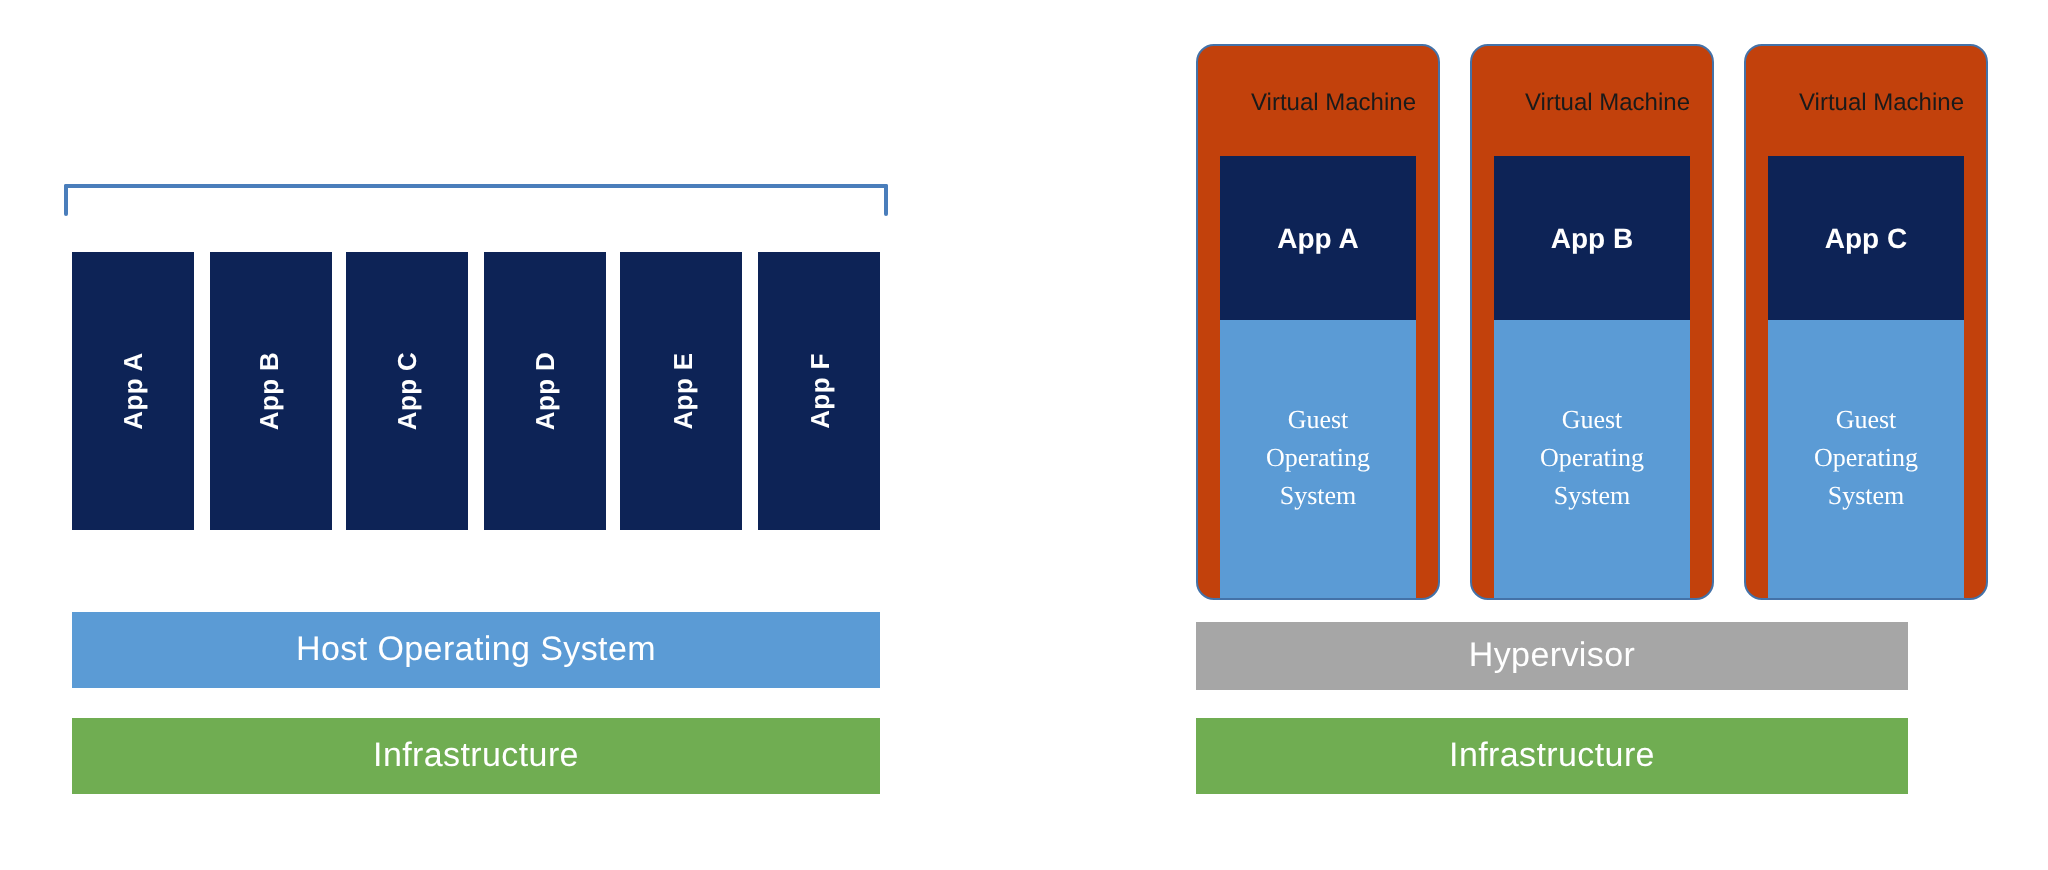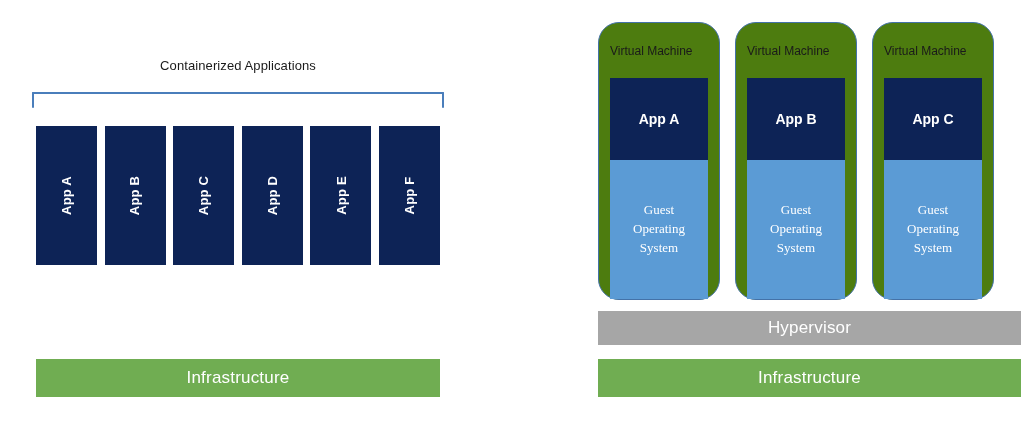--- a/index.html
+++ b/index.html
@@ -56,55 +56,54 @@
   .layer-infra-l  { top: 359px; height: 38px; background: #70ad52; font-size: 17px; }
 
   
   .vm-row {
     position: absolute; left: 598px; top: 22px;
     width: 396px; height: 278px;
     display: flex; justify-content: space-between;
   }
   .vm-card {
     width: 122px; height: 278px;
-    border: 1px solid #4472a8; border-radius: 21px;
-    background: #4d7c0f;
-    display: flex; flex-direction: column; align-items: flex-start;
+    border: 1px solid #4472a8; border-radius: 9px;
+    background: #c2410c;
+    display: flex; flex-direction: column; align-items: flex-end;
     padding: 0 11px;
   }
   .vm-card .vm-title {
     height: 55px; display: flex; align-items: center; justify-content: center;
     font-size: 12px; color: #1a1a1a; white-space: nowrap;
   }
   .vm-card .vm-app {
     width: 100%; height: 82px; background: #0d2356;
     display: flex; align-items: center; justify-content: center;
     color: #ffffff; font-size: 14px; font-weight: bold;
   }
   .vm-card .vm-guest {
     width: 100%; flex: 1; background: #5b9bd5;
     display: flex; align-items: center; justify-content: center;
     text-align: center; color: #ffffff; font-size: 13px; line-height: 1.45;
   }
   .vm-card .vm-guest span { display: block; font-family: Liberation Serif, serif; }
 
   .layer-r {
-    position: absolute; left: 598px; width: 423px;
+    position: absolute; left: 598px; width: 356px;
     display: flex; align-items: center; justify-content: center;
     color: #ffffff; font-size: 17px; letter-spacing: .2px;
   }
   .layer-hyper   { top: 311px; height: 34px; background: #a6a6a6; }
   .layer-infra-r { top: 359px; height: 38px; background: #70ad52; }
 </style>
 </head>
 <body>
 
 <div class="canvas">
 
-  <div class="left-title">Containerized Applications</div>
 
   <div class="bracket">
     <div class="bar"></div>
     <div class="tick l"></div>
     <div class="tick r"></div>
   </div>
 
   <div class="apps-row">
     <div class="app-box">
       <span class="vlabel">App A</span>
@@ -120,20 +119,21 @@
     </div>
     <div class="app-box">
       <span class="vlabel">App E</span>
     </div>
     <div class="app-box">
       <span class="vlabel">App F</span>
     </div>
   </div>
 
 
+  <div class="layer layer-hostos">Host Operating System</div>
 
   <div class="layer layer-infra-l">Infrastructure</div>
 
   <div class="vm-row">
 
     <div class="vm-card">
       <div class="vm-title">Virtual Machine</div>
       <div class="vm-app">App A</div>
       <div class="vm-guest">
         <div>

